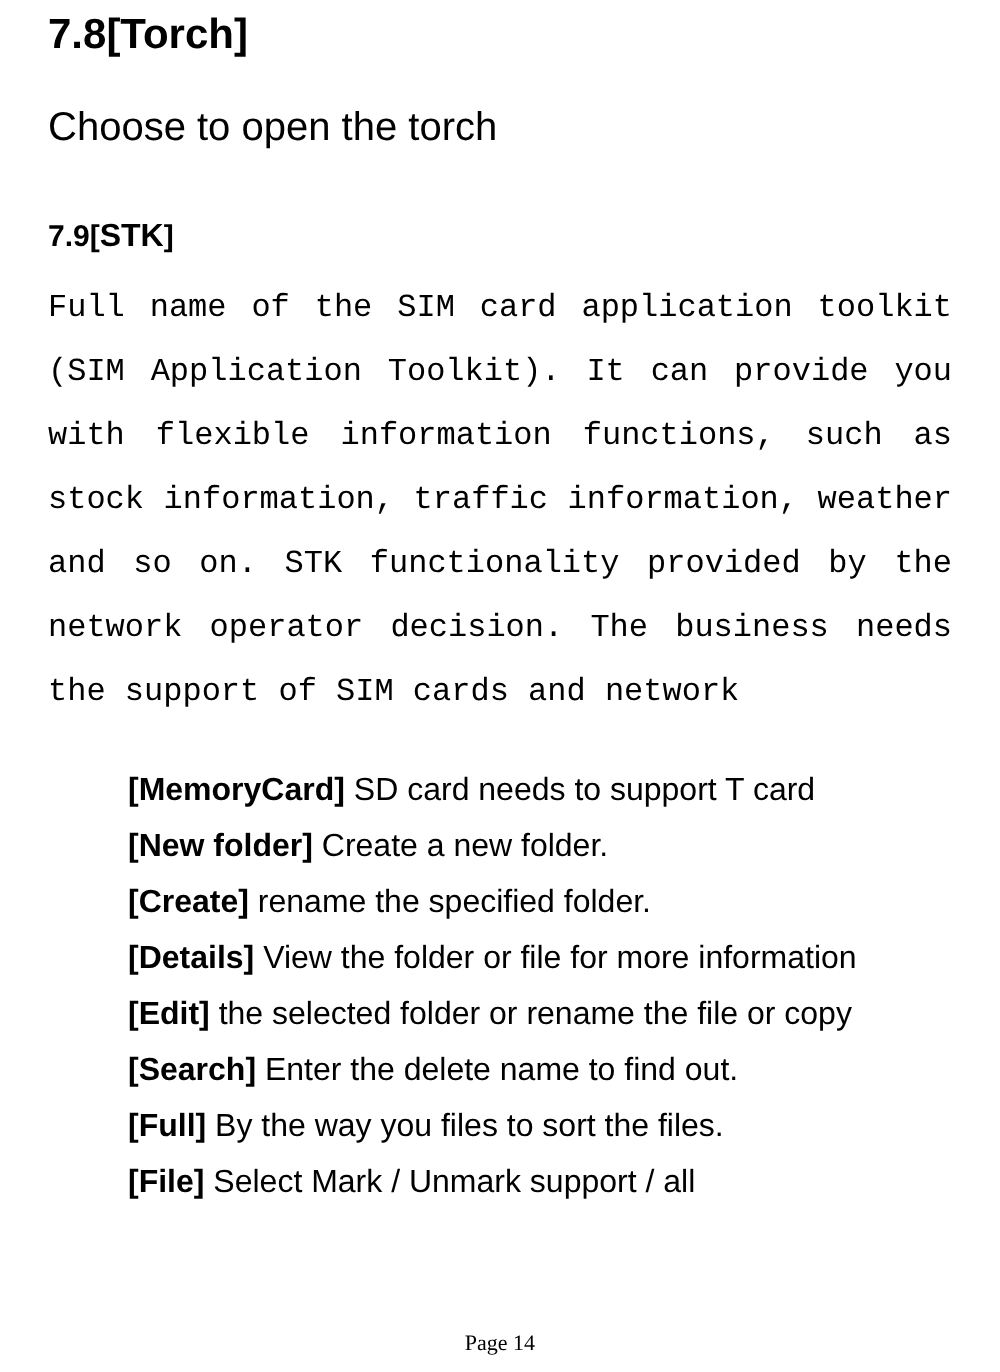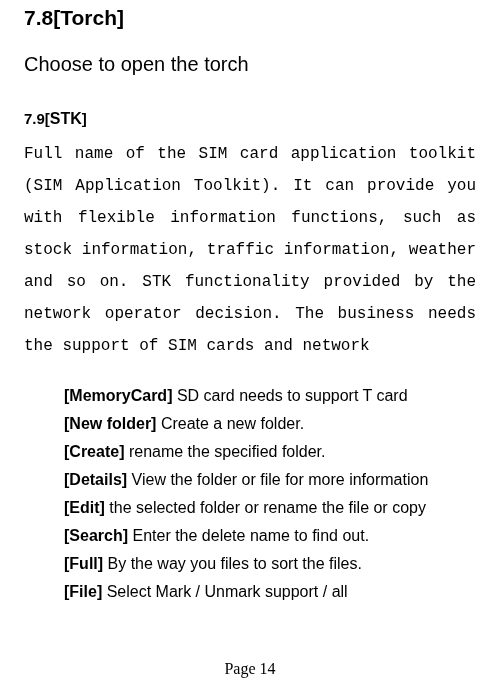--- a/index.html
+++ b/index.html
@@ -60,21 +60,21 @@
     .list-item .bold {
       font-weight: bold;
     }
     .page-number {
       position: absolute;
       bottom: 8px;
       left: 0;
       right: 0;
       text-align: center;
       font-family: "Times New Roman", Times, serif;
-      font-size: 16px;
+      font-size: 11px;
     }
   </style>
 </head>
 <body>
 
 <div class="page">
 
   <p class="section-heading">7.8[Torch]</p>
 
   <p class="body-line">Choose to open the torch</p>

